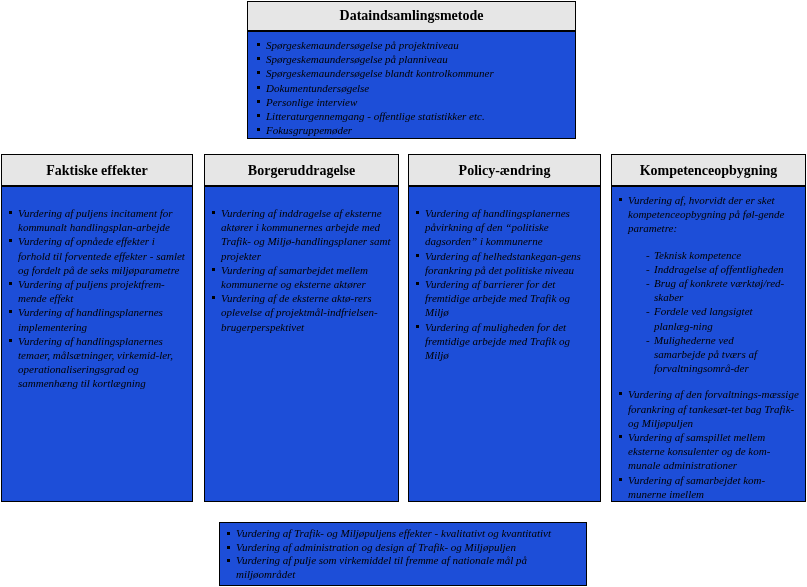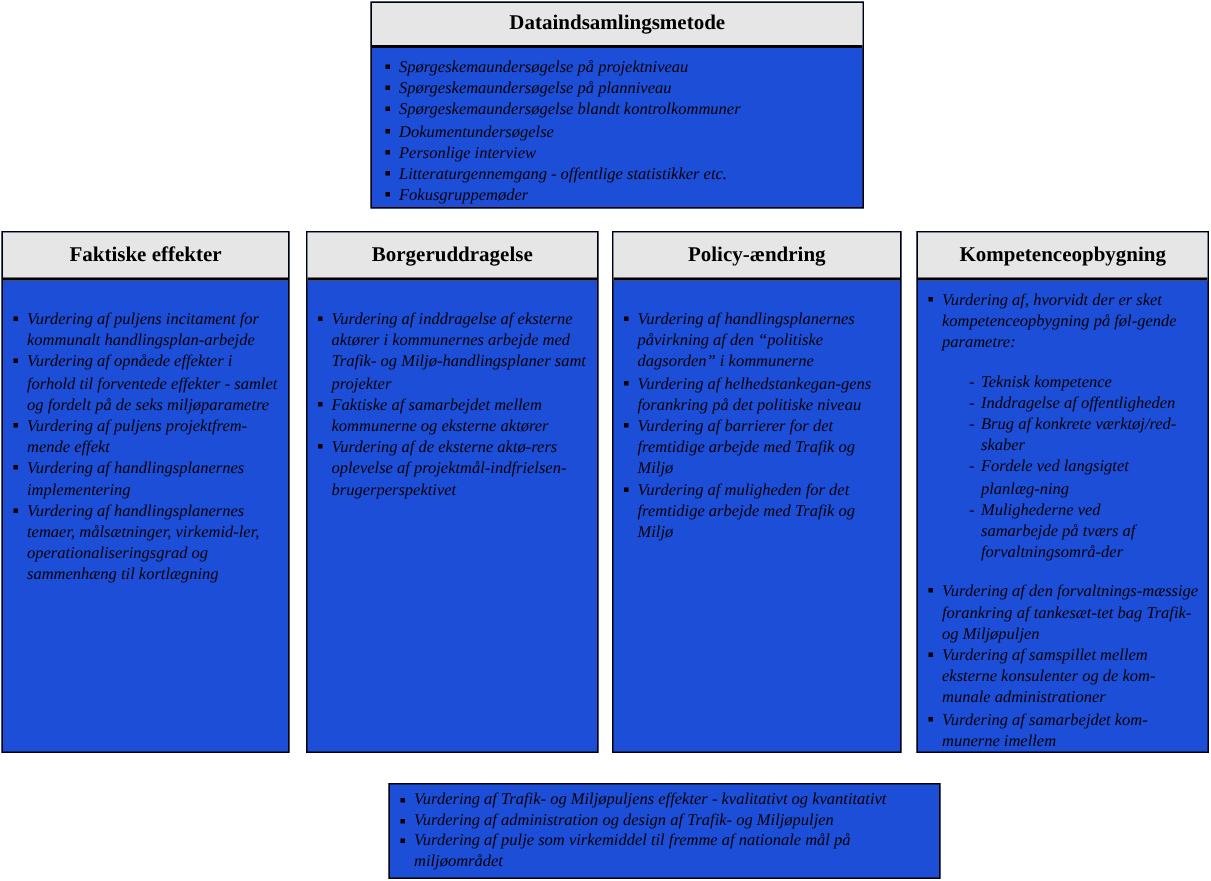--- a/index.html
+++ b/index.html
@@ -61,21 +61,21 @@
     
     .col .header { height: 32px; line-height: 31px; }
     .col ul.items { padding: 19px 6px 0 6px; }
     #col-0 { left: 1px;   top: 154px; width: 192px; height: 348px; }
     #col-1 { left: 204px; top: 154px; width: 195px; height: 348px; }
     #col-2 { left: 408px; top: 154px; width: 193px; height: 348px; }
     #col-3 { left: 611px; top: 154px; width: 195px; height: 348px; }
     #col-3 ul.items { padding-top: 6px; }
 
     
-    #bottom { left: 219px; top: 522px; width: 368px; height: 64px; margin-left: 40px; }
+    #bottom { left: 219px; top: 522px; width: 368px; height: 64px; }
     #bottom ul.items { padding: 4px 6px 0 6px; font-size: 11px; line-height: 13.5px; }
   </style>
 </head>
 <body>
 
 <div class="box" id="top">
   <div class="header">Dataindsamlingsmetode</div>
   <ul class="items">
     <li>Spørgeskemaundersøgelse på projektniveau</li>
     <li>Spørgeskemaundersøgelse på planniveau</li>
@@ -95,21 +95,21 @@
     <li>Vurdering af puljens projektfrem-mende effekt</li>
     <li>Vurdering af handlingsplanernes implementering</li>
     <li>Vurdering af handlingsplanernes temaer, målsætninger, virkemid-ler, operationaliseringsgrad og sammenhæng til kortlægning</li>
   </ul>
 </div>
 
 <div class="box col" id="col-1">
   <div class="header">Borgeruddragelse</div>
   <ul class="items">
     <li>Vurdering af inddragelse af eksterne aktører i kommunernes arbejde med Trafik- og Miljø-handlingsplaner samt projekter</li>
-    <li>Faktiske af samarbejdet mellem kommunerne og eksterne aktører</li>
+    <li>Vurdering af samarbejdet mellem kommunerne og eksterne aktører</li>
     <li>Vurdering af de eksterne aktø-rers oplevelse af projektmål-indfrielsen-brugerperspektivet</li>
   </ul>
 </div>
 
 <div class="box col" id="col-2">
   <div class="header">Policy-ændring</div>
   <ul class="items">
     <li>Vurdering af handlingsplanernes påvirkning af den “politiske dagsorden” i kommunerne</li>
     <li>Vurdering af helhedstankegan-gens forankring på det politiske niveau</li>
     <li>Vurdering af barrierer for det fremtidige arbejde med Trafik og Miljø</li>

